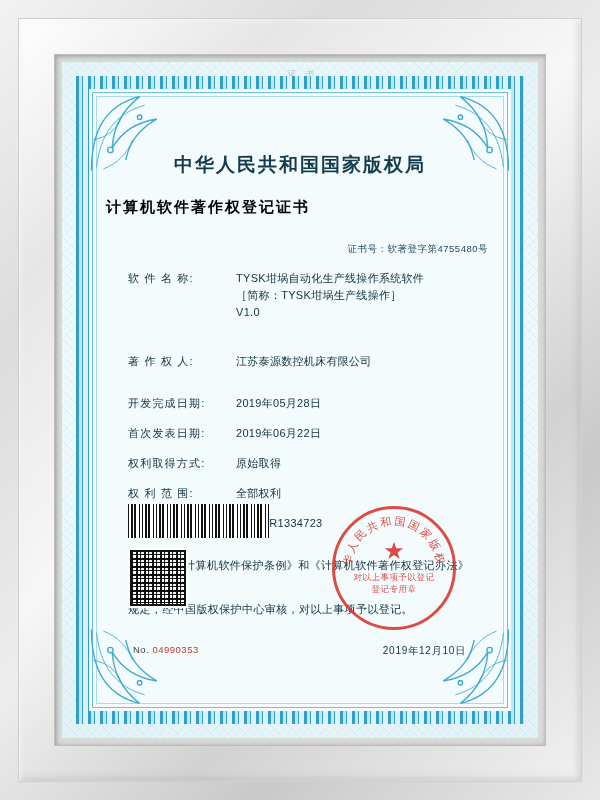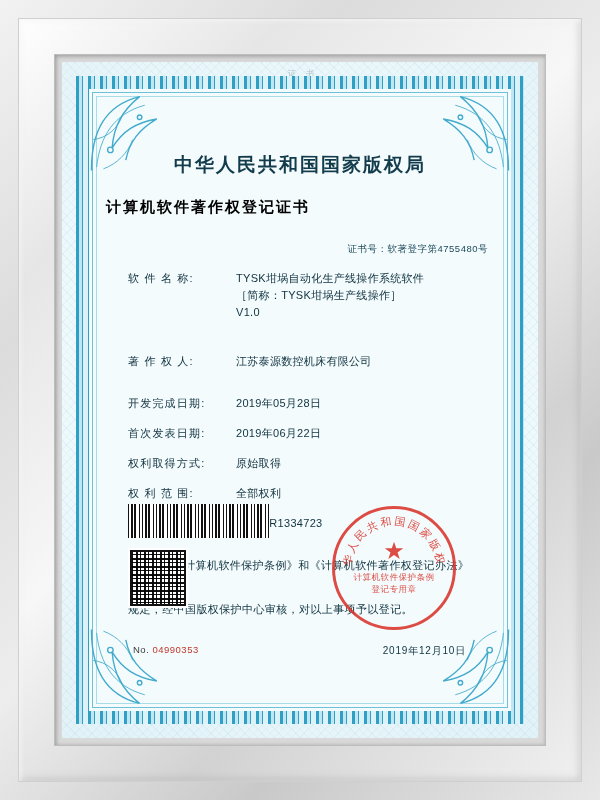--- a/index.html
+++ b/index.html
@@ -411,21 +411,21 @@
             <defs>
               <path id="sealArc" d="M 16,59 A 43,43 0 1 1 102,59"></path>
             </defs>
             <text font-size="11" fill="#d9352c" font-family="Liberation Serif, serif" letter-spacing="2.2">
               <textPath href="#sealArc" startOffset="50%" text-anchor="middle">中华人民共和国国家版权局</textPath>
             </text>
           </svg>
         </div>
         <div class="star">★</div>
         <div class="seal-lines">
-          <div>计算机软件保护条例</div>
+          <div>对以上事项予以登记</div>
           <div>登记专用章</div>
         </div>
       </div>
 
       <div class="issue-date">2019年12月10日</div>
 
     </div>
   </div>
 </div>
 

